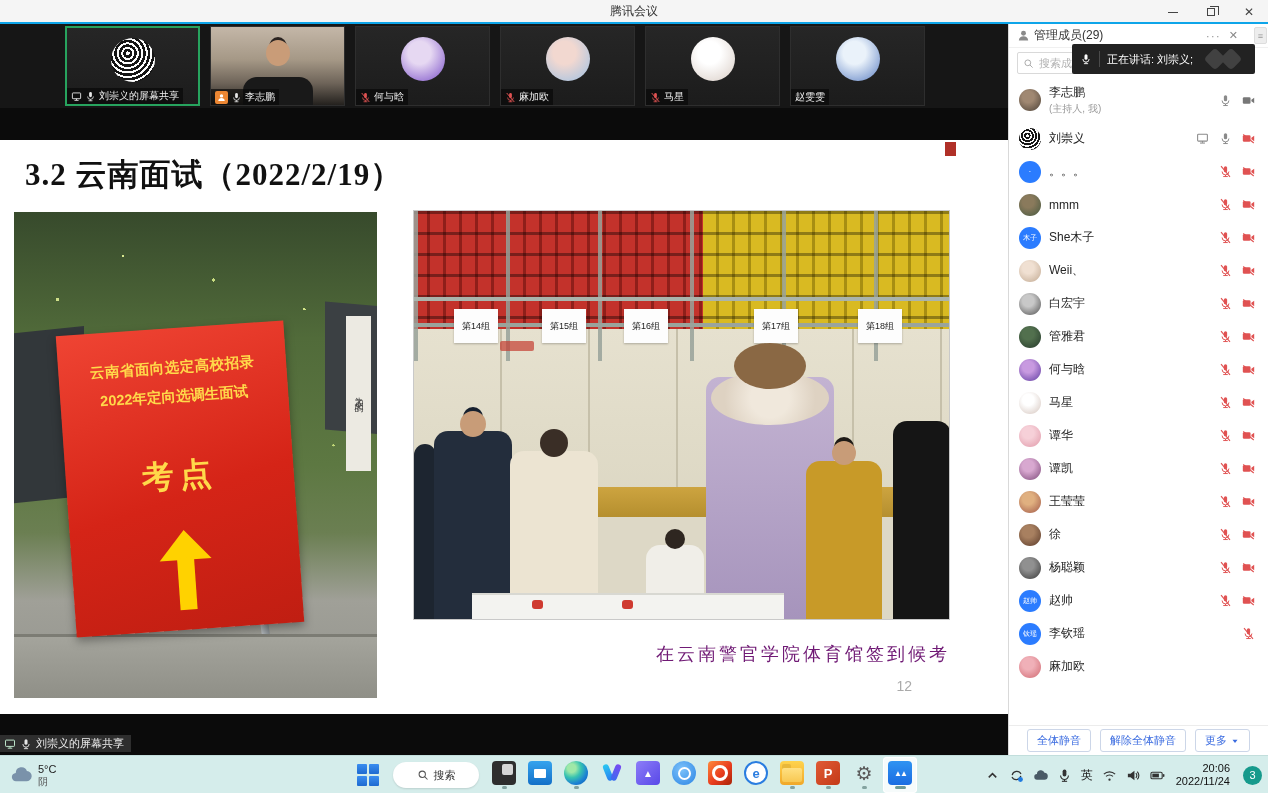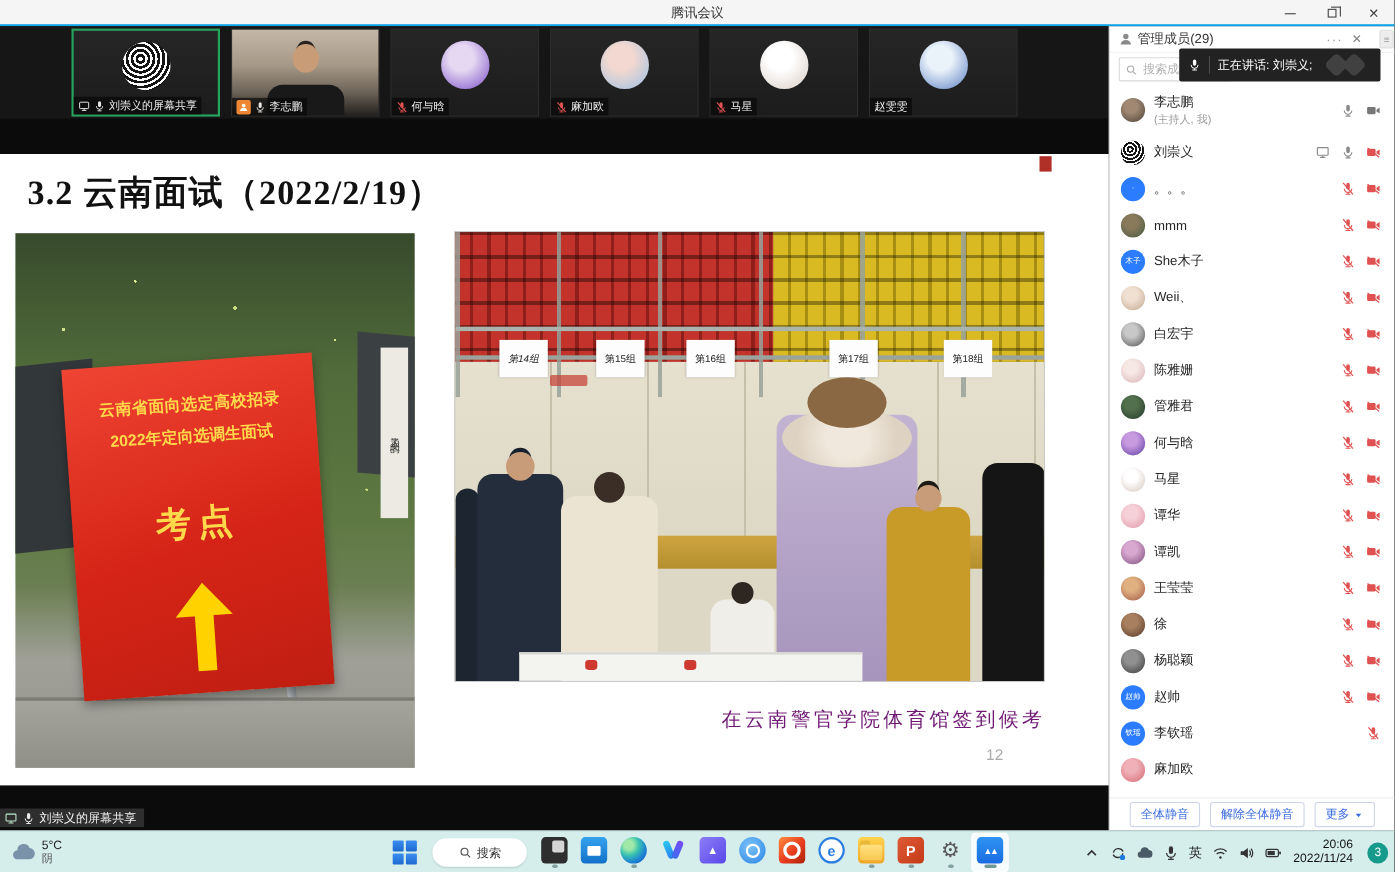--- a/index.html
+++ b/index.html
@@ -327,21 +327,21 @@
               <div class="seats-red"></div>
               <div class="seats-yellow"></div>
             </div>
             <div class="rail-posts"></div>
             <div class="rail-h1"></div>
             <div class="rail-h2"></div>
             <div class="wall"></div>
             <div class="wood"></div>
             <div class="ph-logo"></div>
             <div id="signRow">
-                <div class="sign-paper" style="left: 40px; font-style: italic;">第14组</div>
+                <div class="sign-paper" style="left: 40px;">第14组</div>
                 <div class="sign-paper" style="left: 128px;">第15组</div>
                 <div class="sign-paper" style="left: 210px;">第16组</div>
                 <div class="sign-paper" style="left: 340px;">第17组</div>
                 <div class="sign-paper" style="left: 444px;">第18组</div>
               </div>
             <div class="person" style="left:0;width:22px;height:175px;background:#1d2530;"></div>
             <div class="person" style="left:20px;width:78px;height:188px;background:#232d3c;">
                 <i class="p-head" style="width:26px;height:26px;top:-20px;position:absolute;left:50%;transform:translateX(-50%);border-radius:50%;background:#c89c78;box-shadow:0 -7px 0 -3px #16202e;"></i>
               </div>
             <div class="person" style="left:96px;width:88px;height:168px;background:#ece4d2;">
@@ -580,44 +580,20 @@
                   <path d="M11.5 7l3.5-2.3v6.6L11.5 9z" fill="#e05252"></path>
                   <line x1="1.5" y1="3" x2="14.5" y2="13.5" stroke="#e05252" stroke-width="1.4"></line>
                 </svg>
               </span>
             </div>
           </div>
           <div class="m-row">
             <div class="m-avatar" style="background: radial-gradient(circle at 42% 36%, rgb(200, 200, 200) 0px, rgb(200, 200, 200) 30%, rgb(80, 80, 80) 100%);"></div>
             <div class="m-texts">
               <div class="m-name">白宏宇</div>
-            </div>
-            <div class="m-icons">
-              <span class="ic">
-                <svg viewBox="0 0 16 16">
-                  <rect x="6" y="1.5" width="4" height="7.5" rx="2" fill="#e05252"></rect>
-                  <path d="M3.8 8a4.2 4.2 0 0 0 8.4 0" fill="none" stroke="#e05252" stroke-width="1.2"></path>
-                  <line x1="8" y1="12.2" x2="8" y2="14" stroke="#e05252" stroke-width="1.2"></line>
-                  <line x1="5.2" y1="14.2" x2="10.8" y2="14.2" stroke="#e05252" stroke-width="1.2"></line>
-                  <line x1="2.5" y1="1.5" x2="13.5" y2="14.5" stroke="#e05252" stroke-width="1.4"></line>
-                </svg>
-              </span>
-              <span class="ic">
-                <svg viewBox="0 0 16 16">
-                  <rect x="1" y="4" width="9.5" height="8" rx="1.5" fill="#e05252"></rect>
-                  <path d="M11.5 7l3.5-2.3v6.6L11.5 9z" fill="#e05252"></path>
-                  <line x1="1.5" y1="3" x2="14.5" y2="13.5" stroke="#e05252" stroke-width="1.4"></line>
-                </svg>
-              </span>
-            </div>
-          </div>
-          <div class="m-row">
-            <div class="m-avatar" style="background: radial-gradient(circle at 42% 36%, rgb(246, 232, 228) 0px, rgb(246, 232, 228) 30%, rgb(216, 176, 184) 100%);"></div>
-            <div class="m-texts">
-              <div class="m-name">陈雅姗</div>
             </div>
             <div class="m-icons">
               <span class="ic">
                 <svg viewBox="0 0 16 16">
                   <rect x="6" y="1.5" width="4" height="7.5" rx="2" fill="#e05252"></rect>
                   <path d="M3.8 8a4.2 4.2 0 0 0 8.4 0" fill="none" stroke="#e05252" stroke-width="1.2"></path>
                   <line x1="8" y1="12.2" x2="8" y2="14" stroke="#e05252" stroke-width="1.2"></line>
                   <line x1="5.2" y1="14.2" x2="10.8" y2="14.2" stroke="#e05252" stroke-width="1.2"></line>
                   <line x1="2.5" y1="1.5" x2="13.5" y2="14.5" stroke="#e05252" stroke-width="1.4"></line>
                 </svg>

